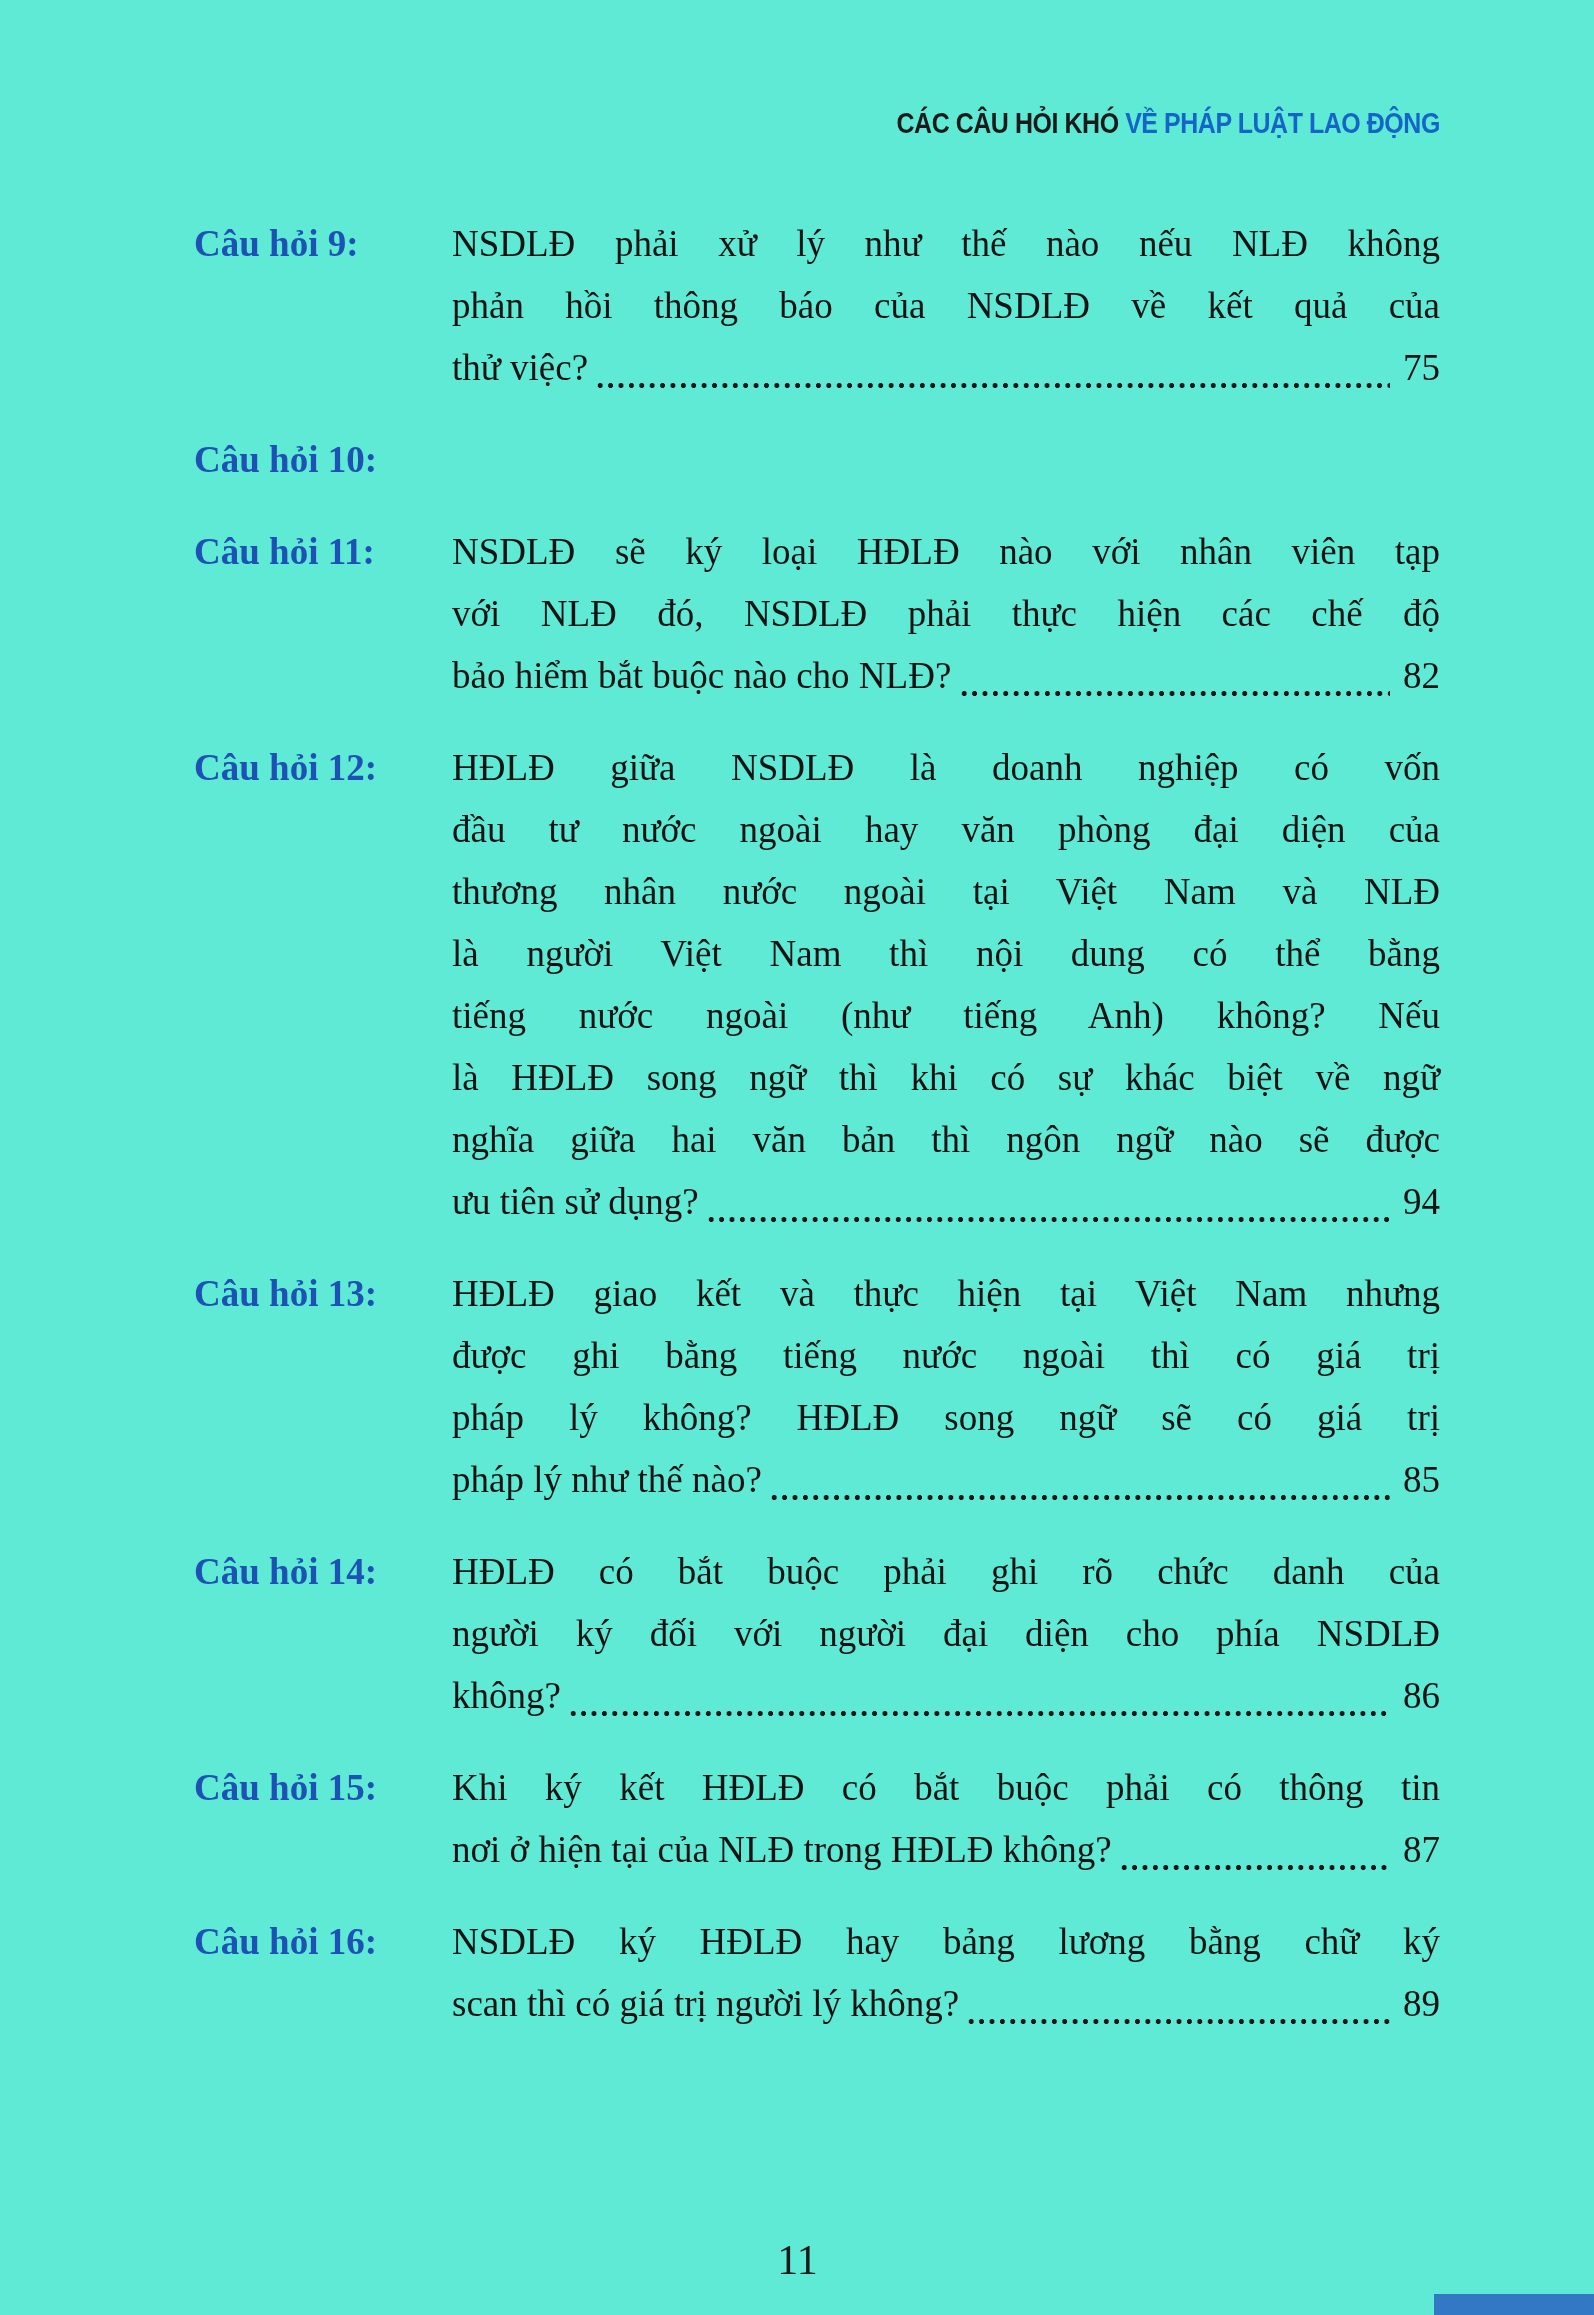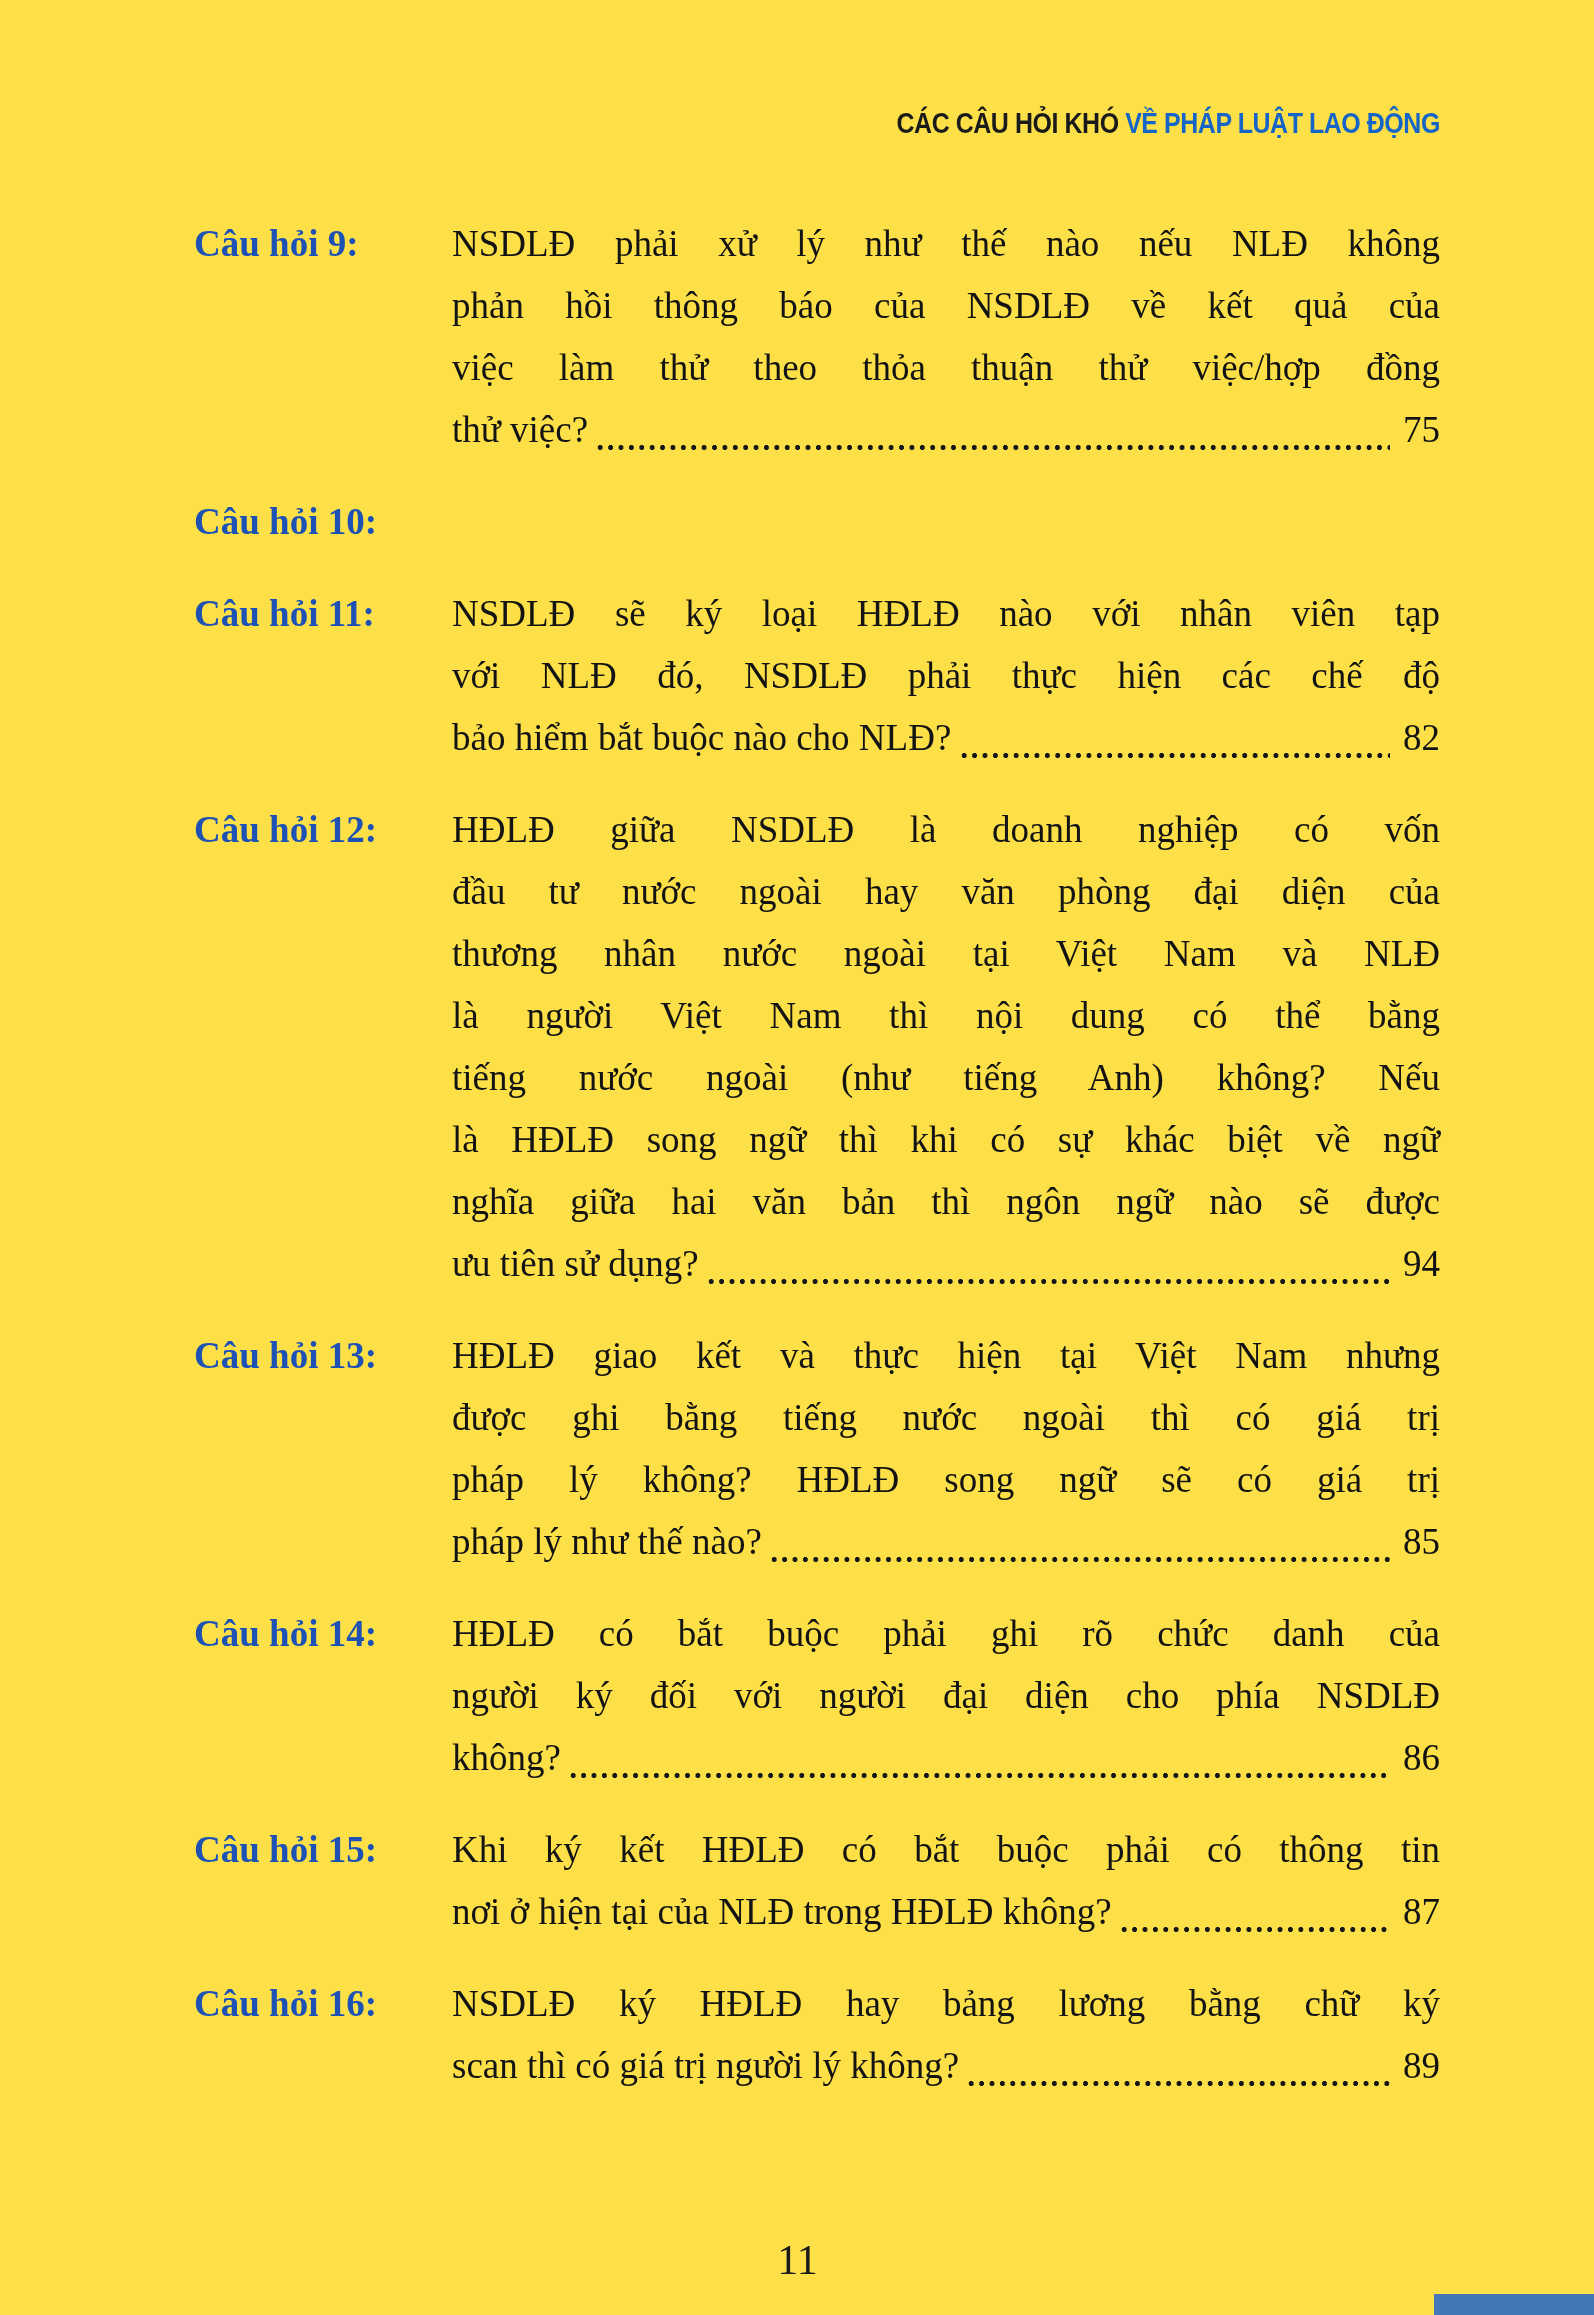--- a/index.html
+++ b/index.html
@@ -4,21 +4,21 @@
 <style>
   html,body{margin:0;padding:0;}
   body{
     width:1595px;height:2316px;
     background:#ffffff;
     font-family:"Liberation Serif", serif;
     color:#131313;
     position:relative;
     overflow:hidden;
   }
-  .page{position:absolute;inset:0;background:#fde047;}
+  .page{position:absolute;inset:0;background:#5eead4;}
 
   
   .header{
     position:absolute;
     top:107px; right:155px;
     text-align:right;
     white-space:nowrap;
     font-family:"Liberation Sans", sans-serif;
     font-weight:bold;
     font-size:29px;
@@ -100,21 +100,20 @@
       <span class="t-black">CÁC CÂU HỎI KHÓ </span><span class="t-blue">VỀ PHÁP LUẬT LAO ĐỘNG</span>
     </span>
   </div>
 
   <div class="toc">
       <div class="entry">
         <div class="entry-label">Câu hỏi 9:</div>
         <div class="entry-body">
           <div class="line">NSDLĐ phải xử lý như thế nào nếu NLĐ không</div>
           <div class="line">phản hồi thông báo của NSDLĐ về kết quả của</div>
-          <div class="line">việc làm thử theo thỏa thuận thử việc/hợp đồng</div>
           <div class="lastline">
             <span class="txt">thử việc? </span>
             <span class="leader"></span>
             <span class="pagenum">75</span>
           </div>
         </div>
       </div>
       <div class="entry">
         <div class="entry-label">Câu hỏi 10:</div>
       </div>

